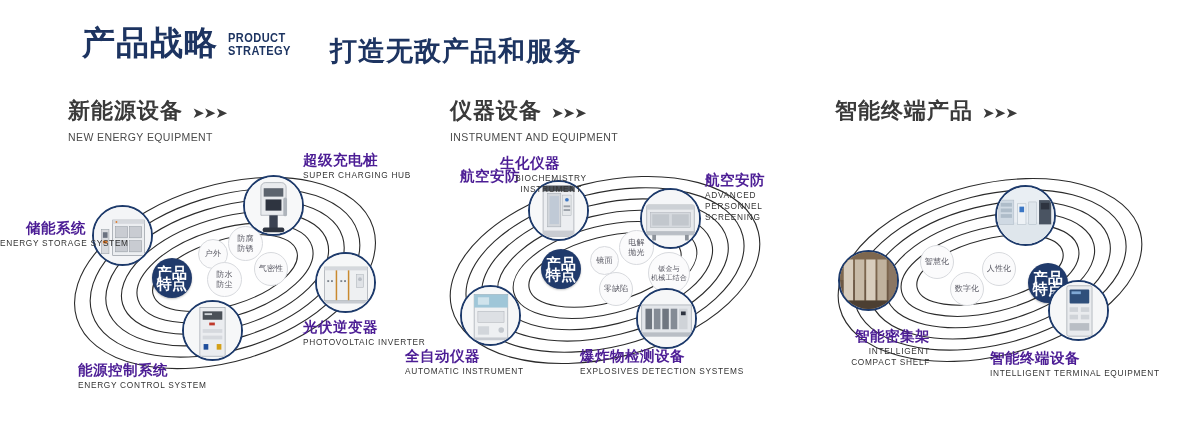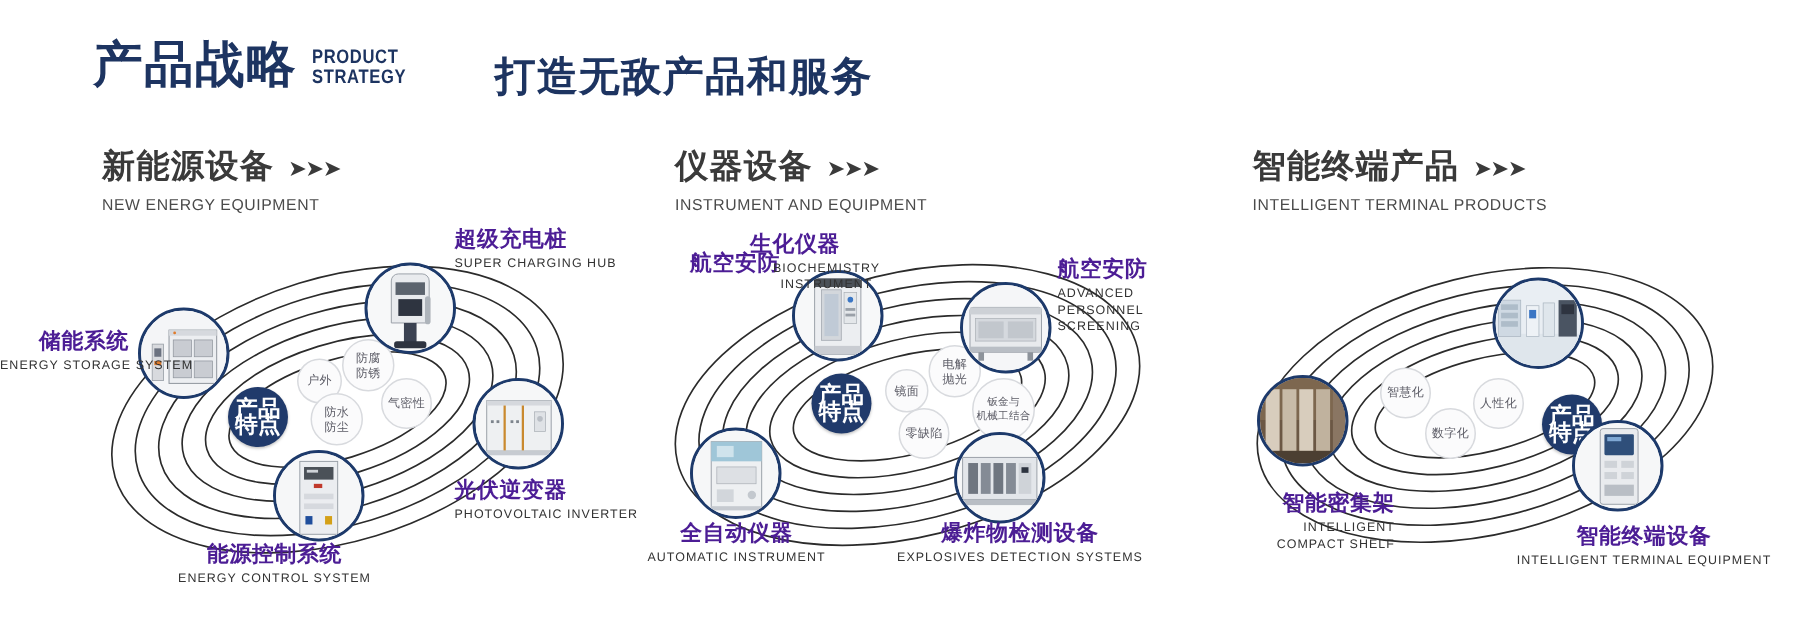--- a/index.html
+++ b/index.html
@@ -4,21 +4,21 @@
 <style>
   html,body{margin:0;padding:0;}
   body{
     width:1200px;height:422px;background:#ffffff;overflow:hidden;
     font-family:"Liberation Sans","DejaVu Sans",sans-serif;
     position:relative;
   }
   .stage{position:absolute;left:0;top:0;width:1200px;height:422px;}
 
   
-  .header{position:absolute;left:62px;top:26px;display:flex;align-items:center;justify-content:center;}
+  .header{position:absolute;left:82px;top:26px;display:flex;align-items:center;justify-content:center;}
   .hdr-cn{
     font-size:33px;font-weight:bold;color:#1d3461;letter-spacing:1px;
     line-height:1;white-space:nowrap;
   }
   .hdr-en{
     margin-left:10px;margin-top:2px;
     font-size:13px;font-weight:bold;color:#1d3461;
     line-height:13px;letter-spacing:.5px;
     transform:scaleX(.85);transform-origin:left center;
     white-space:nowrap;
@@ -66,21 +66,21 @@
     background:#203a6b;border:none;color:#fff;font-weight:bold;
     font-size:15px;line-height:11px;
     box-shadow:0 1px 2px rgba(0,0,0,.25);
   }
 
   
   .cap{position:absolute;white-space:nowrap;}
   .cap .cn{font-size:14.5px;font-weight:bold;color:#4c1d95;letter-spacing:.5px;line-height:17px;}
   .cap .en{font-size:8.3px;color:#333;letter-spacing:.7px;line-height:11px;margin-top:1px;}
   .cap.r{text-align:right;}
-  .cap.c{text-align:center;}
+  .cap.c{}
 </style>
 </head>
 <body>
 
 <div class="stage">
 
   <div class="header">
     <div class="hdr-cn">产品战略</div>
     <div class="hdr-en">
       <div>PRODUCT</div>
@@ -103,21 +103,20 @@
       <span class="sec-arrows">➤➤➤</span>
     </div>
     <div class="sec-en">INSTRUMENT AND EQUIPMENT</div>
   </div>
 
   <div class="sec-title" style="left:835px;top:96px;">
     <div class="sec-cn">
       <span>智能终端产品</span>
       <span class="sec-arrows">➤➤➤</span>
     </div>
-    <div class="sec-en">INTELLIGENT TERMINAL PRODUCTS</div>
   </div>
 
   <div class="cluster" style="left:0;top:0;width:430px;height:422px;">
 
     <svg width="430" height="250" style="position:absolute;left:35px;top:165px;">
       <g transform="translate(190,108) rotate(-17)" fill="none" stroke="#2b2b2b" stroke-width="1.1">
         <ellipse rx="155" ry="88"></ellipse>
         <ellipse rx="139" ry="77"></ellipse>
         <ellipse rx="123" ry="66"></ellipse>
         <ellipse rx="107" ry="55"></ellipse>

